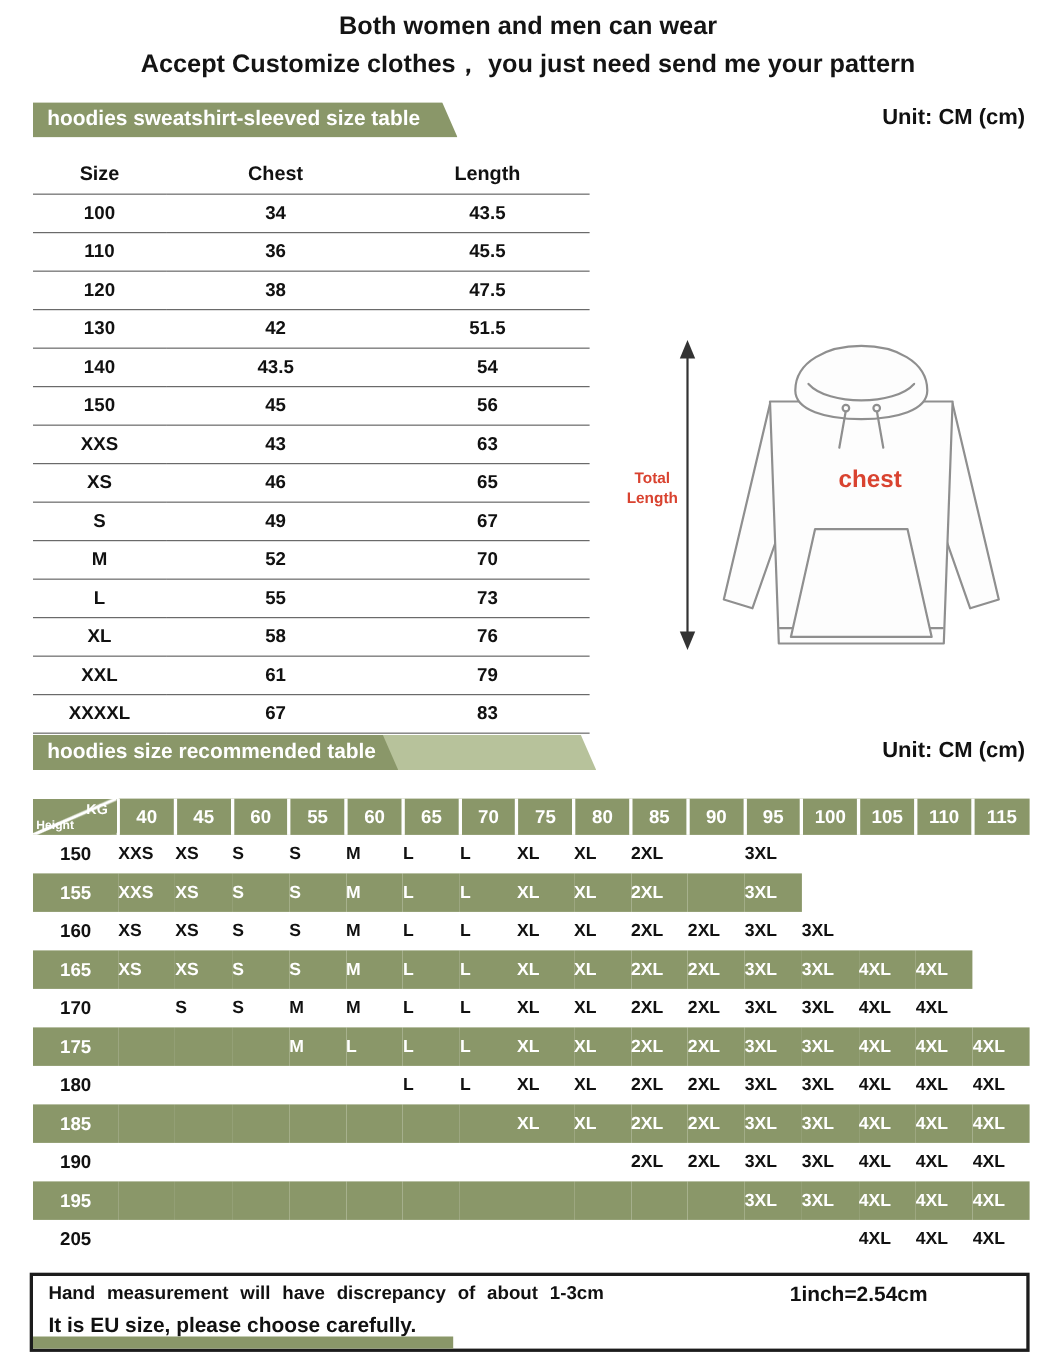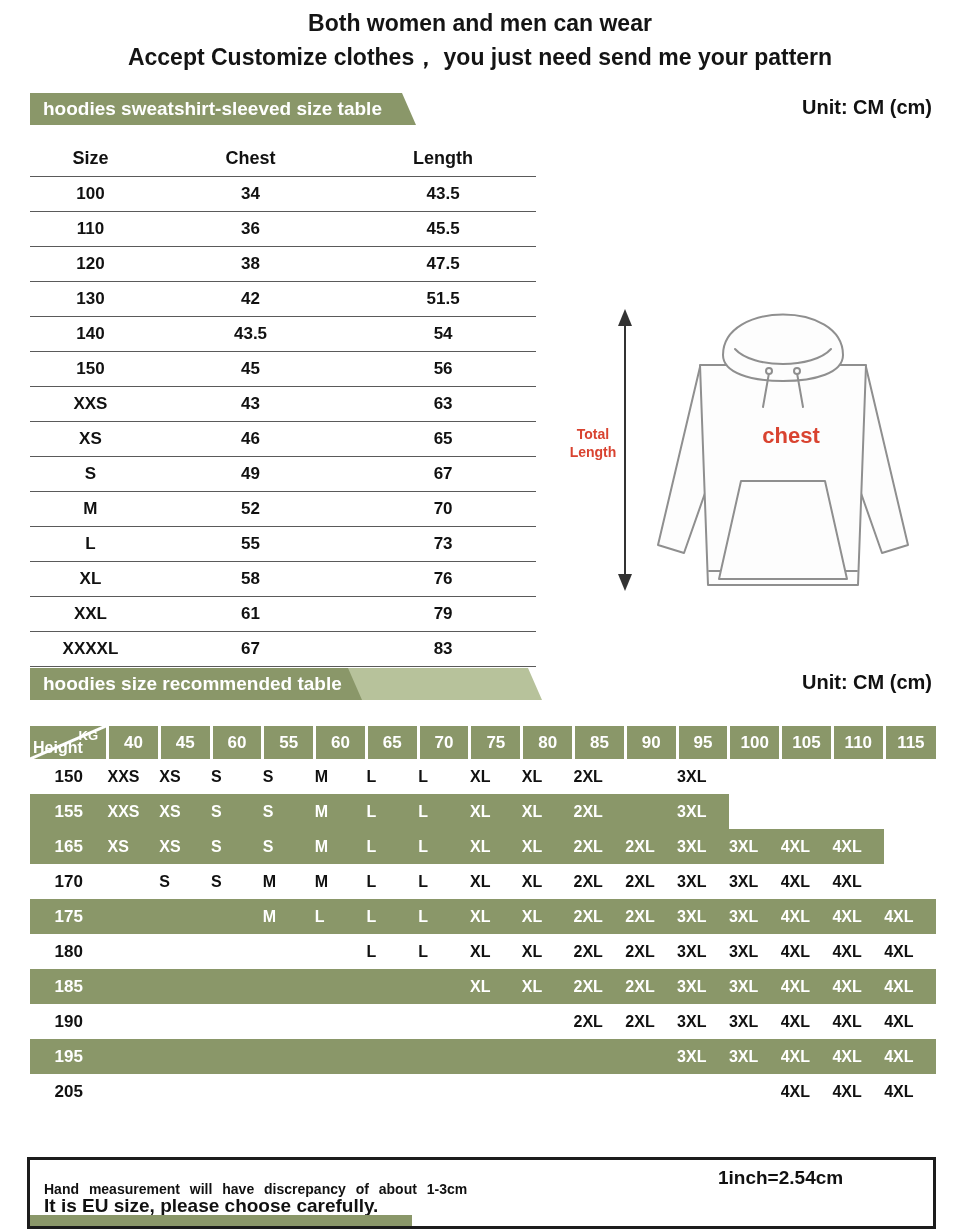--- a/index.html
+++ b/index.html
@@ -47,29 +47,29 @@
   .reco-table th, .reco-table td { padding:0; }
   .reco-table thead th { background:var(--olive); color:#fff; font-size:17px;
                          font-weight:bold; height:33px; border-left:3px solid #fff; }
   .reco-table thead th.corner { border-left:none; width:76px;
       position:relative;
       background-image:linear-gradient(to bottom right,
         rgba(0,0,0,0) calc(50% - 2px), #fff calc(50% - 1px),
         #fff calc(50% + 1px), rgba(0,0,0,0) calc(50% + 2px));
       background-color:var(--olive); }
   .corner .kg  { position:absolute; top:2px;  right:8px; font-size:13px; }
-  .corner .hgt { position:absolute; bottom:2px; left:3px; font-size:16px; }
+  .corner .hgt { position:absolute; bottom:2px; left:3px; font-size:11px; }
   .reco-table tbody th { height:35px; font-size:17px; font-weight:bold; color:#111; }
   .reco-table tbody td { height:35px; font-size:16px; font-weight:bold; color:#111; }
   .reco-table tbody .hl { background:var(--olive); color:#fff; }
 
   
   .note { position:absolute; left:27px; top:1157px; width:909px; height:72px;
           border:3px solid #1c1c1c; box-sizing:border-box; background:#fff; }
-  .note .n1  { position:absolute; top:21px;  left:14px; font-size:14px; font-weight:bold; word-spacing:6px; }
+  .note .n1  { position:absolute; top:6px;  left:14px; font-size:17px; font-weight:bold; word-spacing:6px; }
   .note .n1r { position:absolute; top:7px;  left:688px; font-size:19px; font-weight:bold;text-align:right; }
   .note .n2  { position:absolute; top:35px; left:14px; font-size:19px; font-weight:bold; }
   .note .nbar { position:absolute; left:0; bottom:0; width:382px; height:11px; background:var(--olive); }
 </style>
 </head>
 <body>
 
 <div class="page">
 
   <div class="title">
@@ -254,20 +254,39 @@
           <td class="hl">XL</td>
           <td class="hl">2XL</td>
           <td class="hl"></td>
           <td class="hl">3XL</td>
           <td></td>
           <td></td>
           <td></td>
           <td></td>
         </tr>
         <tr>
+          <th>160</th>
+          <td>XS</td>
+          <td>XS</td>
+          <td>S</td>
+          <td>S</td>
+          <td>M</td>
+          <td>L</td>
+          <td>L</td>
+          <td>XL</td>
+          <td>XL</td>
+          <td>2XL</td>
+          <td>2XL</td>
+          <td>3XL</td>
+          <td>3XL</td>
+          <td></td>
+          <td></td>
+          <td></td>
+        </tr>
+        <tr>
           <th class="hl">165</th>
           <td class="hl">XS</td>
           <td class="hl">XS</td>
           <td class="hl">S</td>
           <td class="hl">S</td>
           <td class="hl">M</td>
           <td class="hl">L</td>
           <td class="hl">L</td>
           <td class="hl">XL</td>
           <td class="hl">XL</td>

